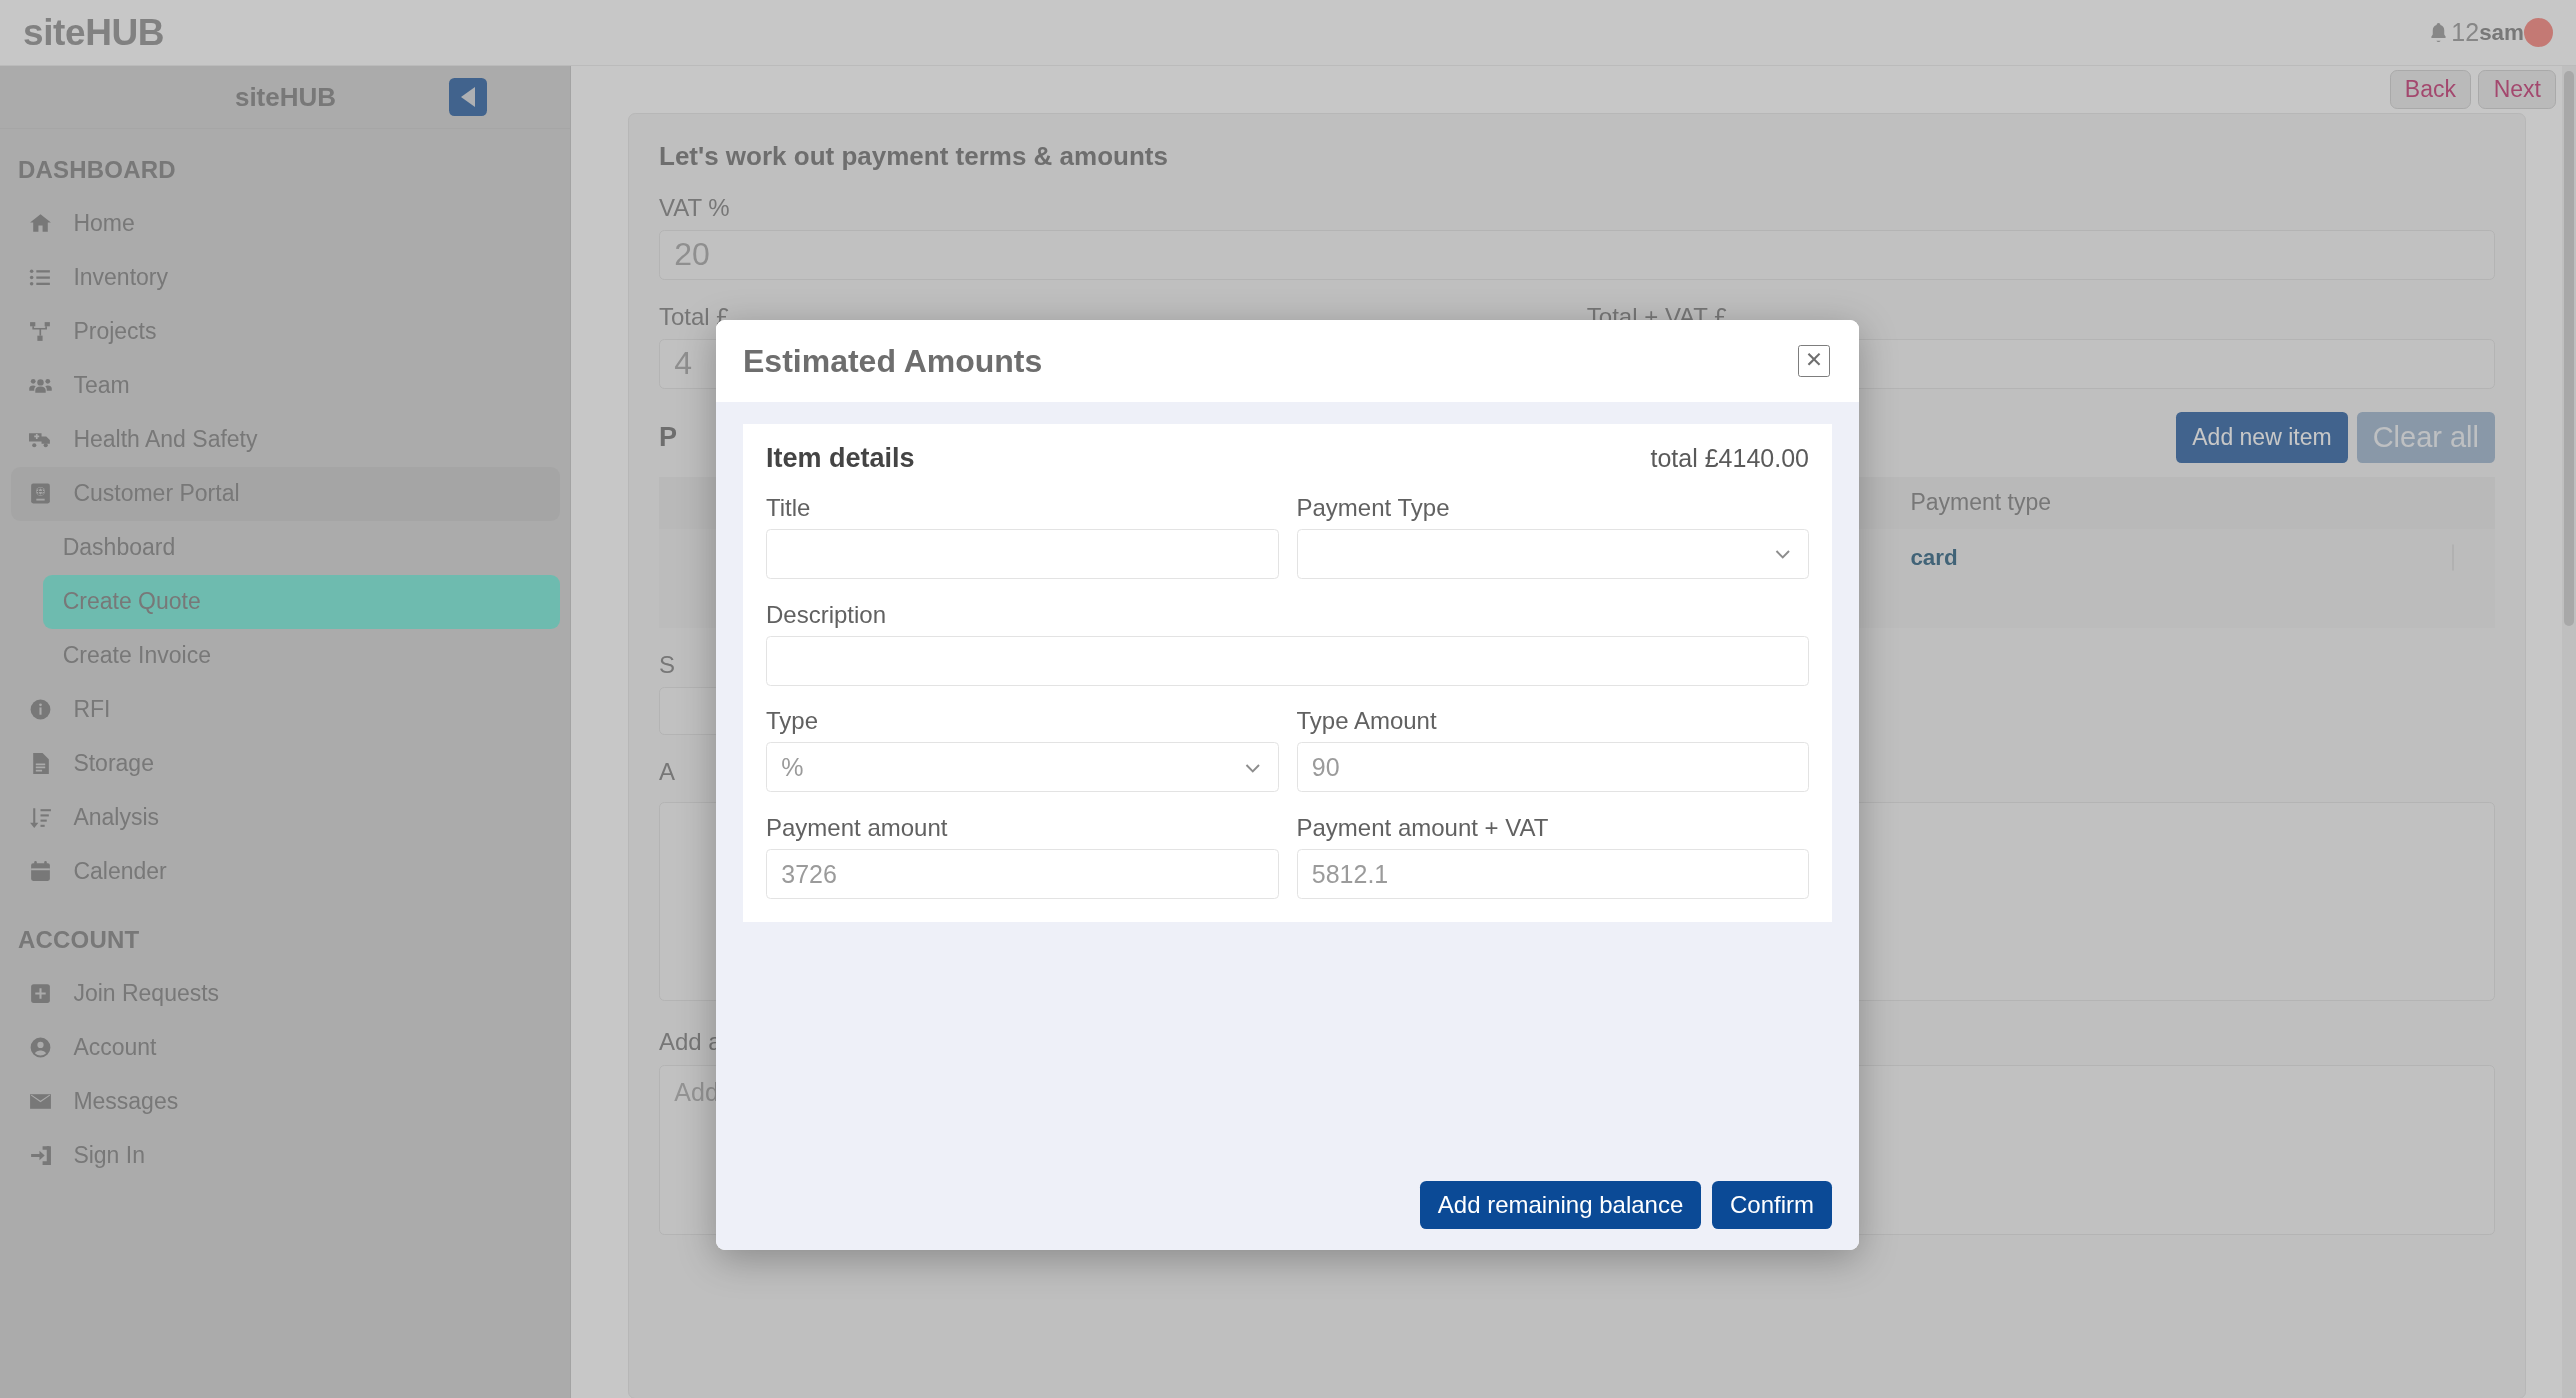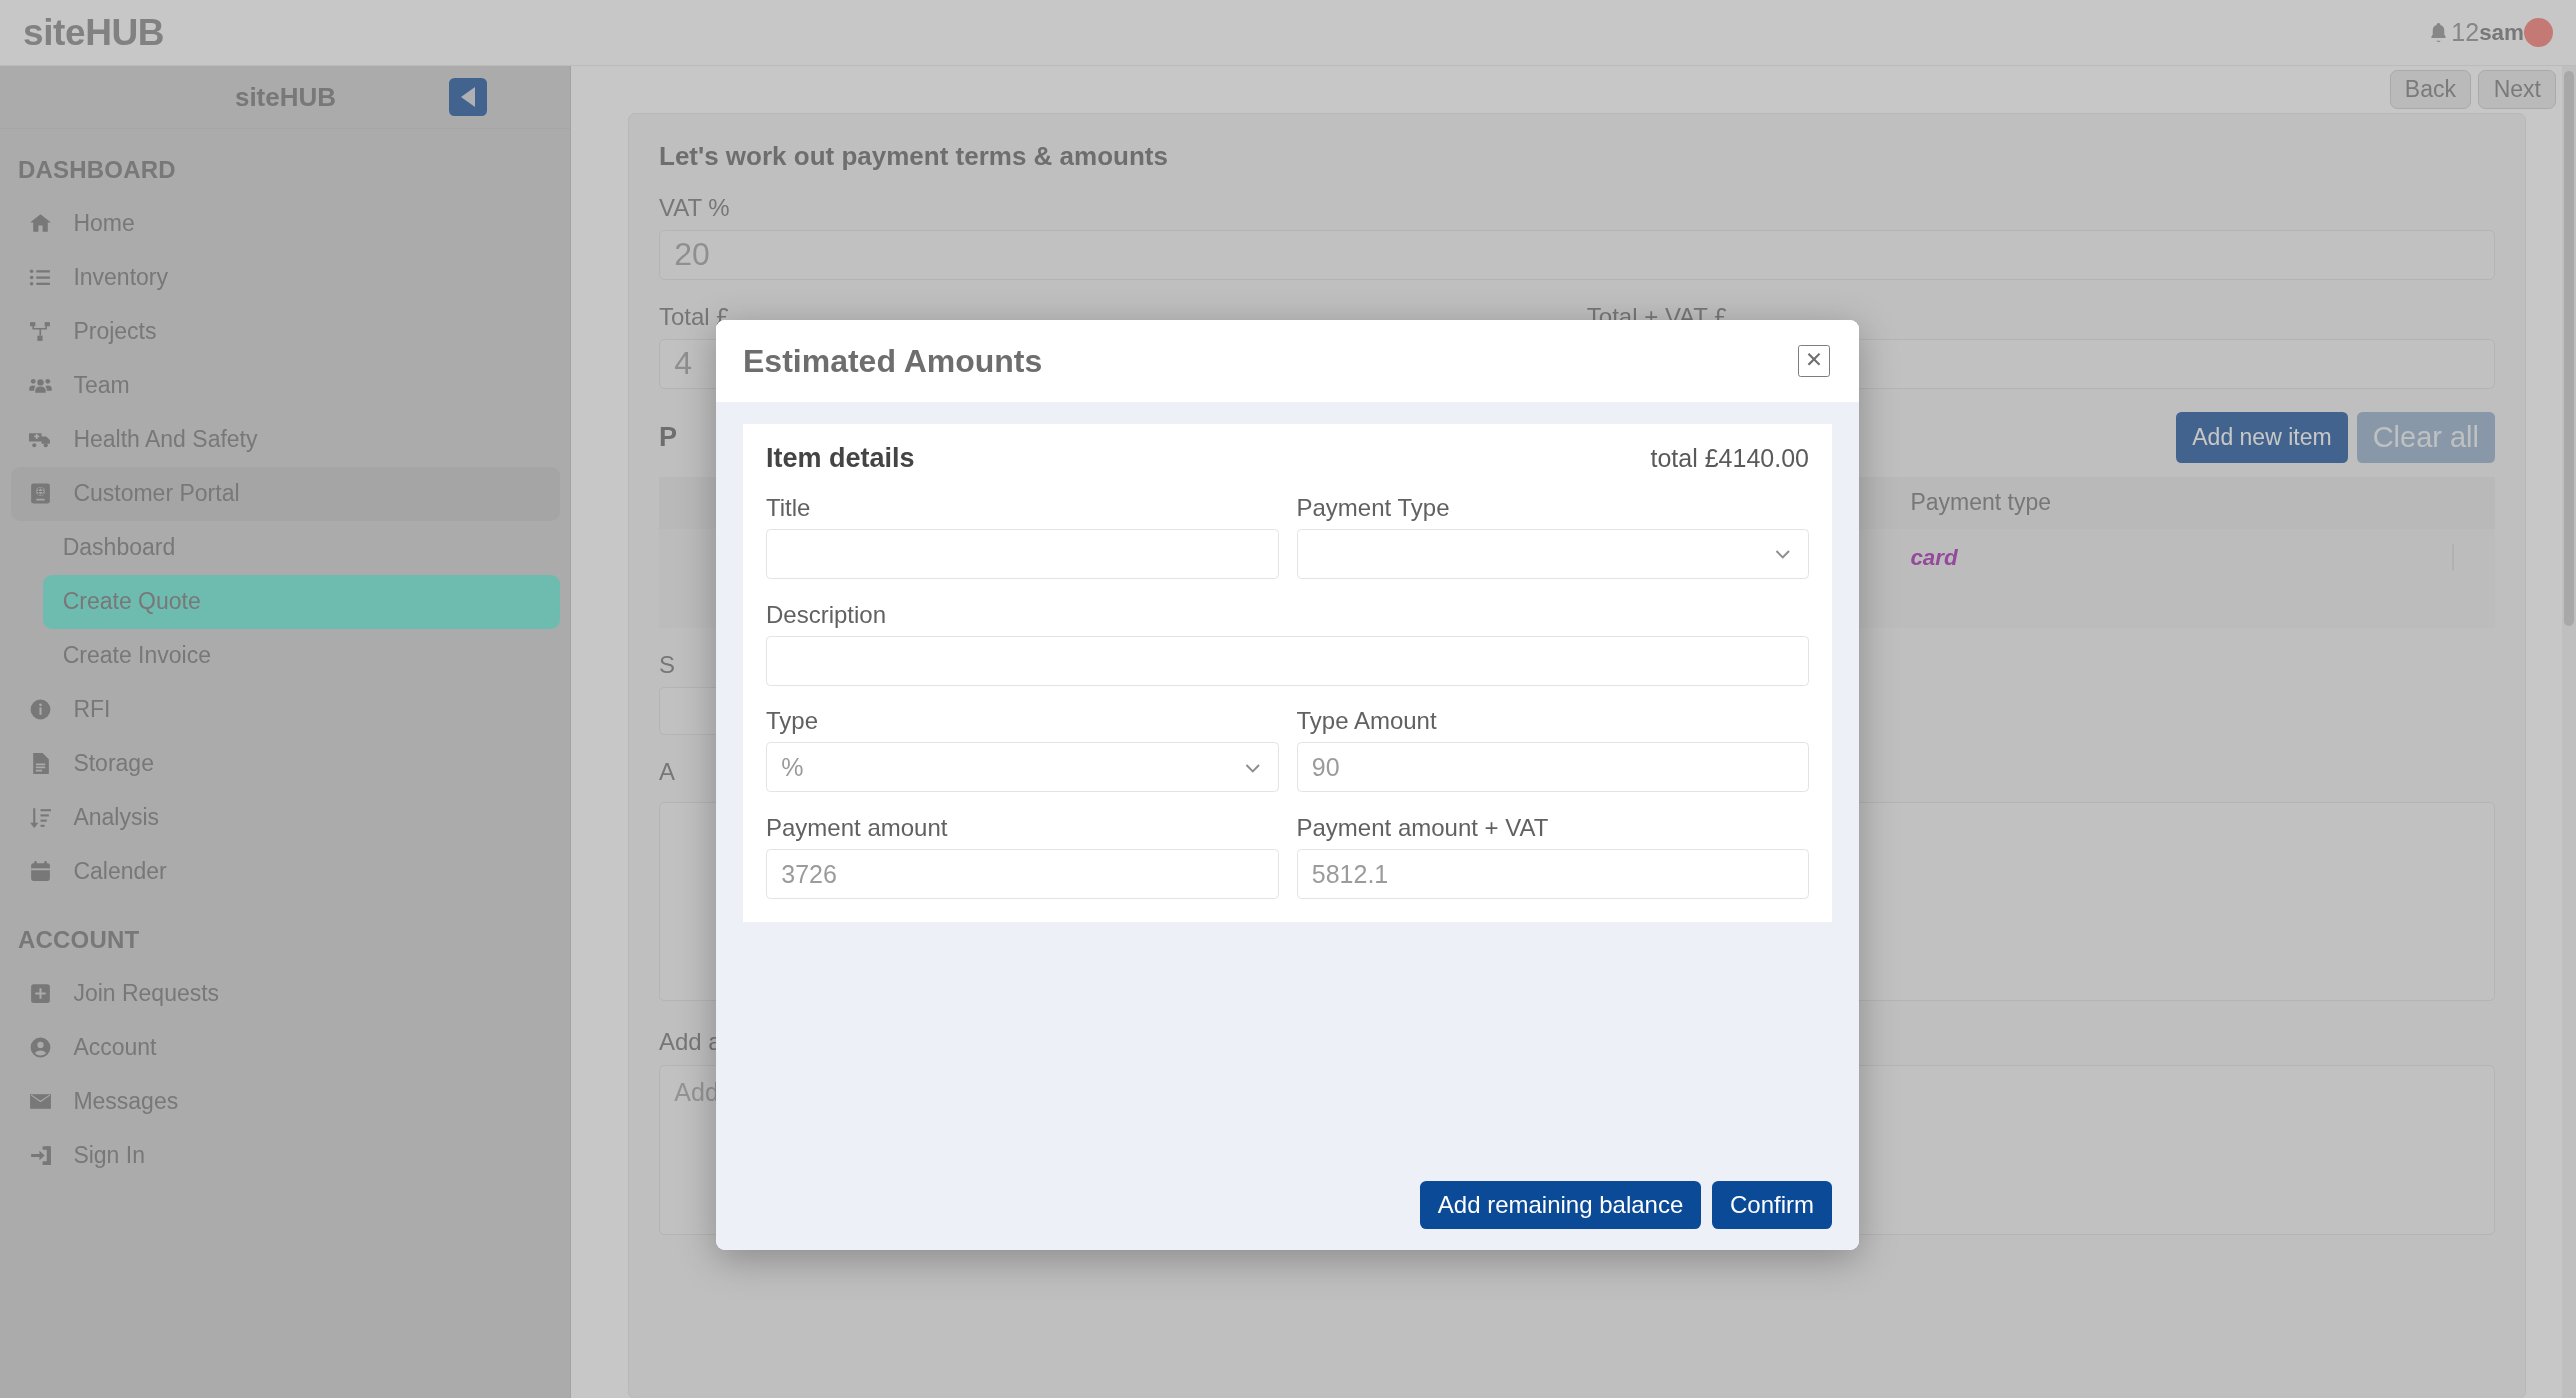--- a/index.html
+++ b/index.html
@@ -66,21 +66,21 @@
     height: 54px; margin: 0 10.7px 0 43px; padding: 0 19.7px; border-radius: 9px;
     display: flex; align-items: center; color: #6f6f6f; font-size: 23px; cursor: pointer;
   }
   .sub-item.active { background: #5eead4; }
 
   
   .main { position: absolute; left: 571px; top: 0; width: 2005px; height: 1333px; background: #ffffff; }
   .navbtns { position: absolute; right: 19.7px; top: 3.6px; display: flex; gap: 7.2px; z-index: 5;}
   .navbtn {
     background: #e8e8e8; border: 0.9px solid #c9c9c9; border-radius: 7.2px;
-    color: #737373; font-size: 23px; padding: 5.4px 14.3px; cursor: pointer;
+    color: #be185d; font-size: 23px; padding: 5.4px 14.3px; cursor: pointer;
   }
   .card {
     position: absolute; left: 57px; top: 47px; width: 1898px; height: 1286px;
     background: #f1f1f1; border: 0.9px solid #e2e2e2; border-radius: 7.2px;
     padding: 27px 30px;
   }
   .card-title { font-size: 26px; font-weight: bold; color: #5d5d5d; margin-bottom: 21.5px; }
   .frow { display: flex; gap: 19.7px; margin-bottom: 23px; }
   .fcol { flex: 1; }
   .flabel { font-size: 24px; color: #6d6d6d; margin-bottom: 8px; }
@@ -100,22 +100,22 @@
   .btn-muted {
     background: #8faac6; color: #eef2f6; border: none; border-radius: 5.4px;
     font-size: 29px; padding: 9px 16px; cursor: pointer;
   }
   table.ptable { width: 100%; border-collapse: collapse; margin-top: 14.3px; }
   table.ptable th {
     text-align: left; font-size: 23px; color: #6d6d6d; font-weight: normal;
     padding: 12.5px 10.7px; background: #e6e6e6;
   }
   table.ptable td {
-    font-size: 22.4px; color: #a21caf; font-weight: bold;
-    padding: 16px 10.7px; background: #ececec; font-style: italic;
+    font-size: 22.4px; color: #0c4a6e; font-weight: bold;
+    padding: 16px 10.7px; background: #ececec;
   }
   .rowcheck { width: 23px; height: 23px; border: 0.9px solid #d7d7d7; border-radius: 3.6px; background: #f1f1f1; }
   .blankrow td { background: #f1f1f1; height: 41px; }
   .sbox { margin-top: 23px; }
   .select-sm {
     width: 286px; height: 48px; background:#f4f4f4; border:0.9px solid #dcdcdc; border-radius:5.4px;
     display:flex; align-items:center; justify-content:flex-end; padding: 0 12.5px;
   }
   .chev { color:#9a9a9a; font-size: 19.7px; }
   .bigbox {

